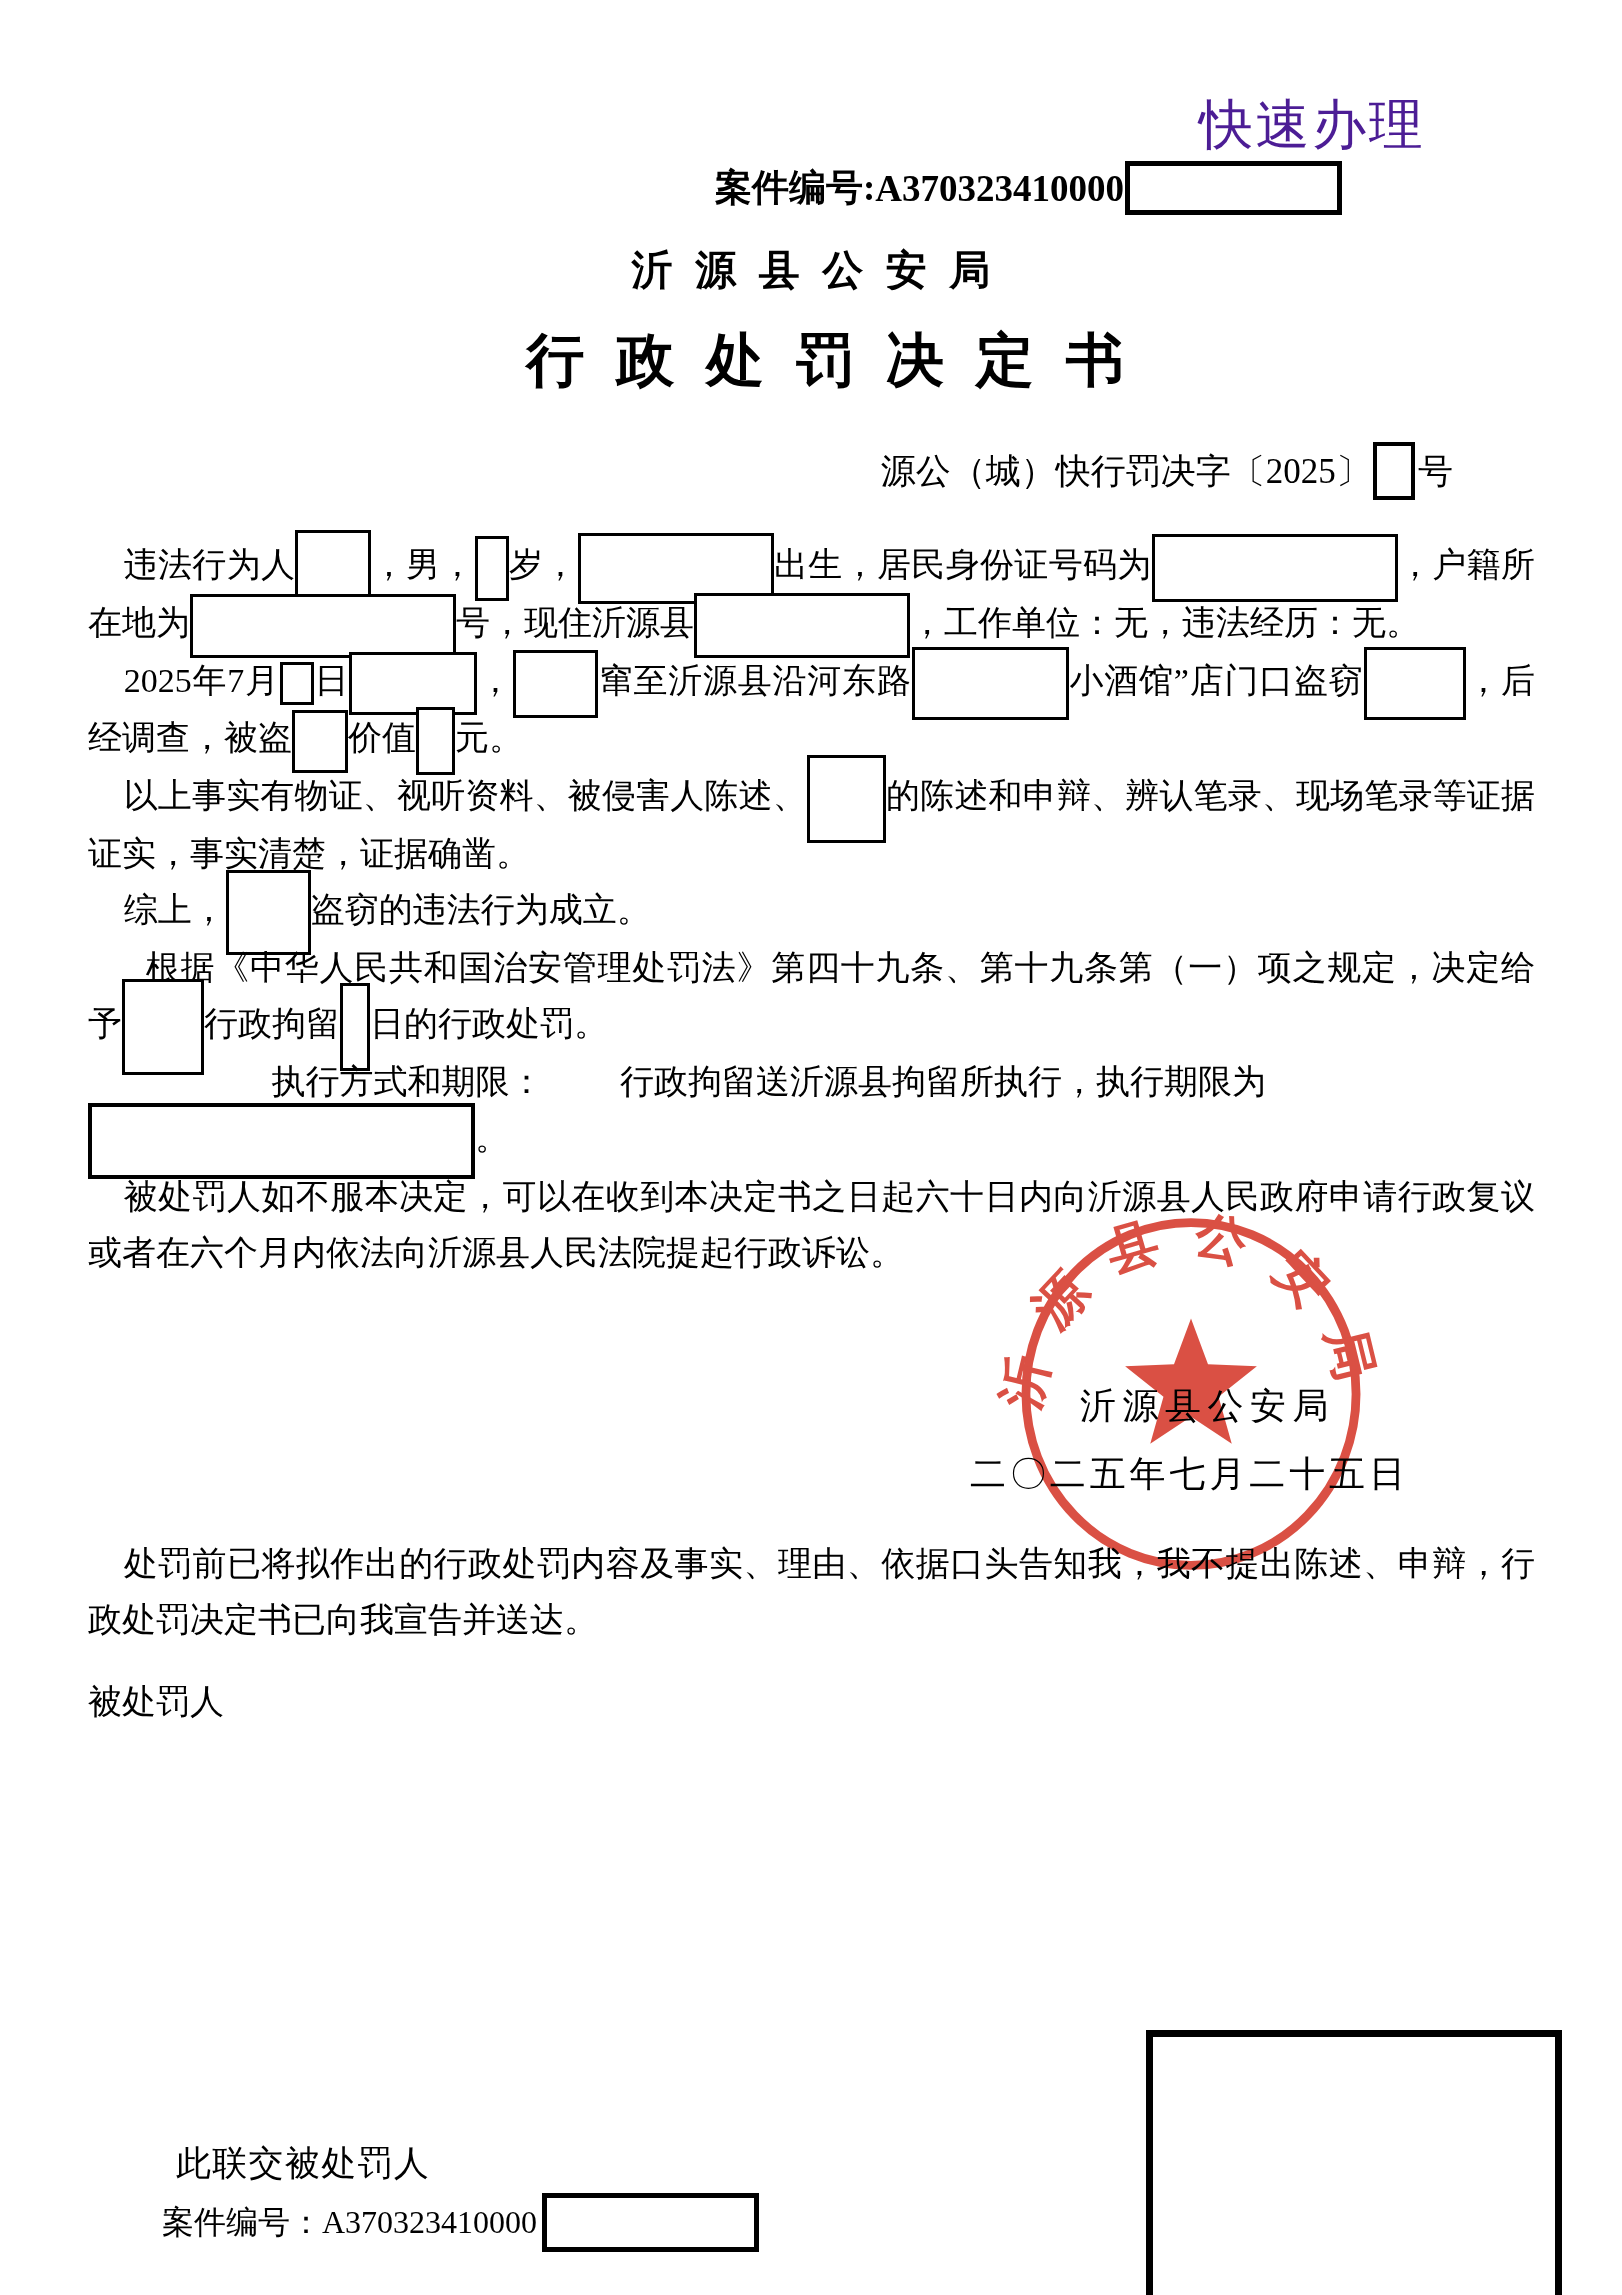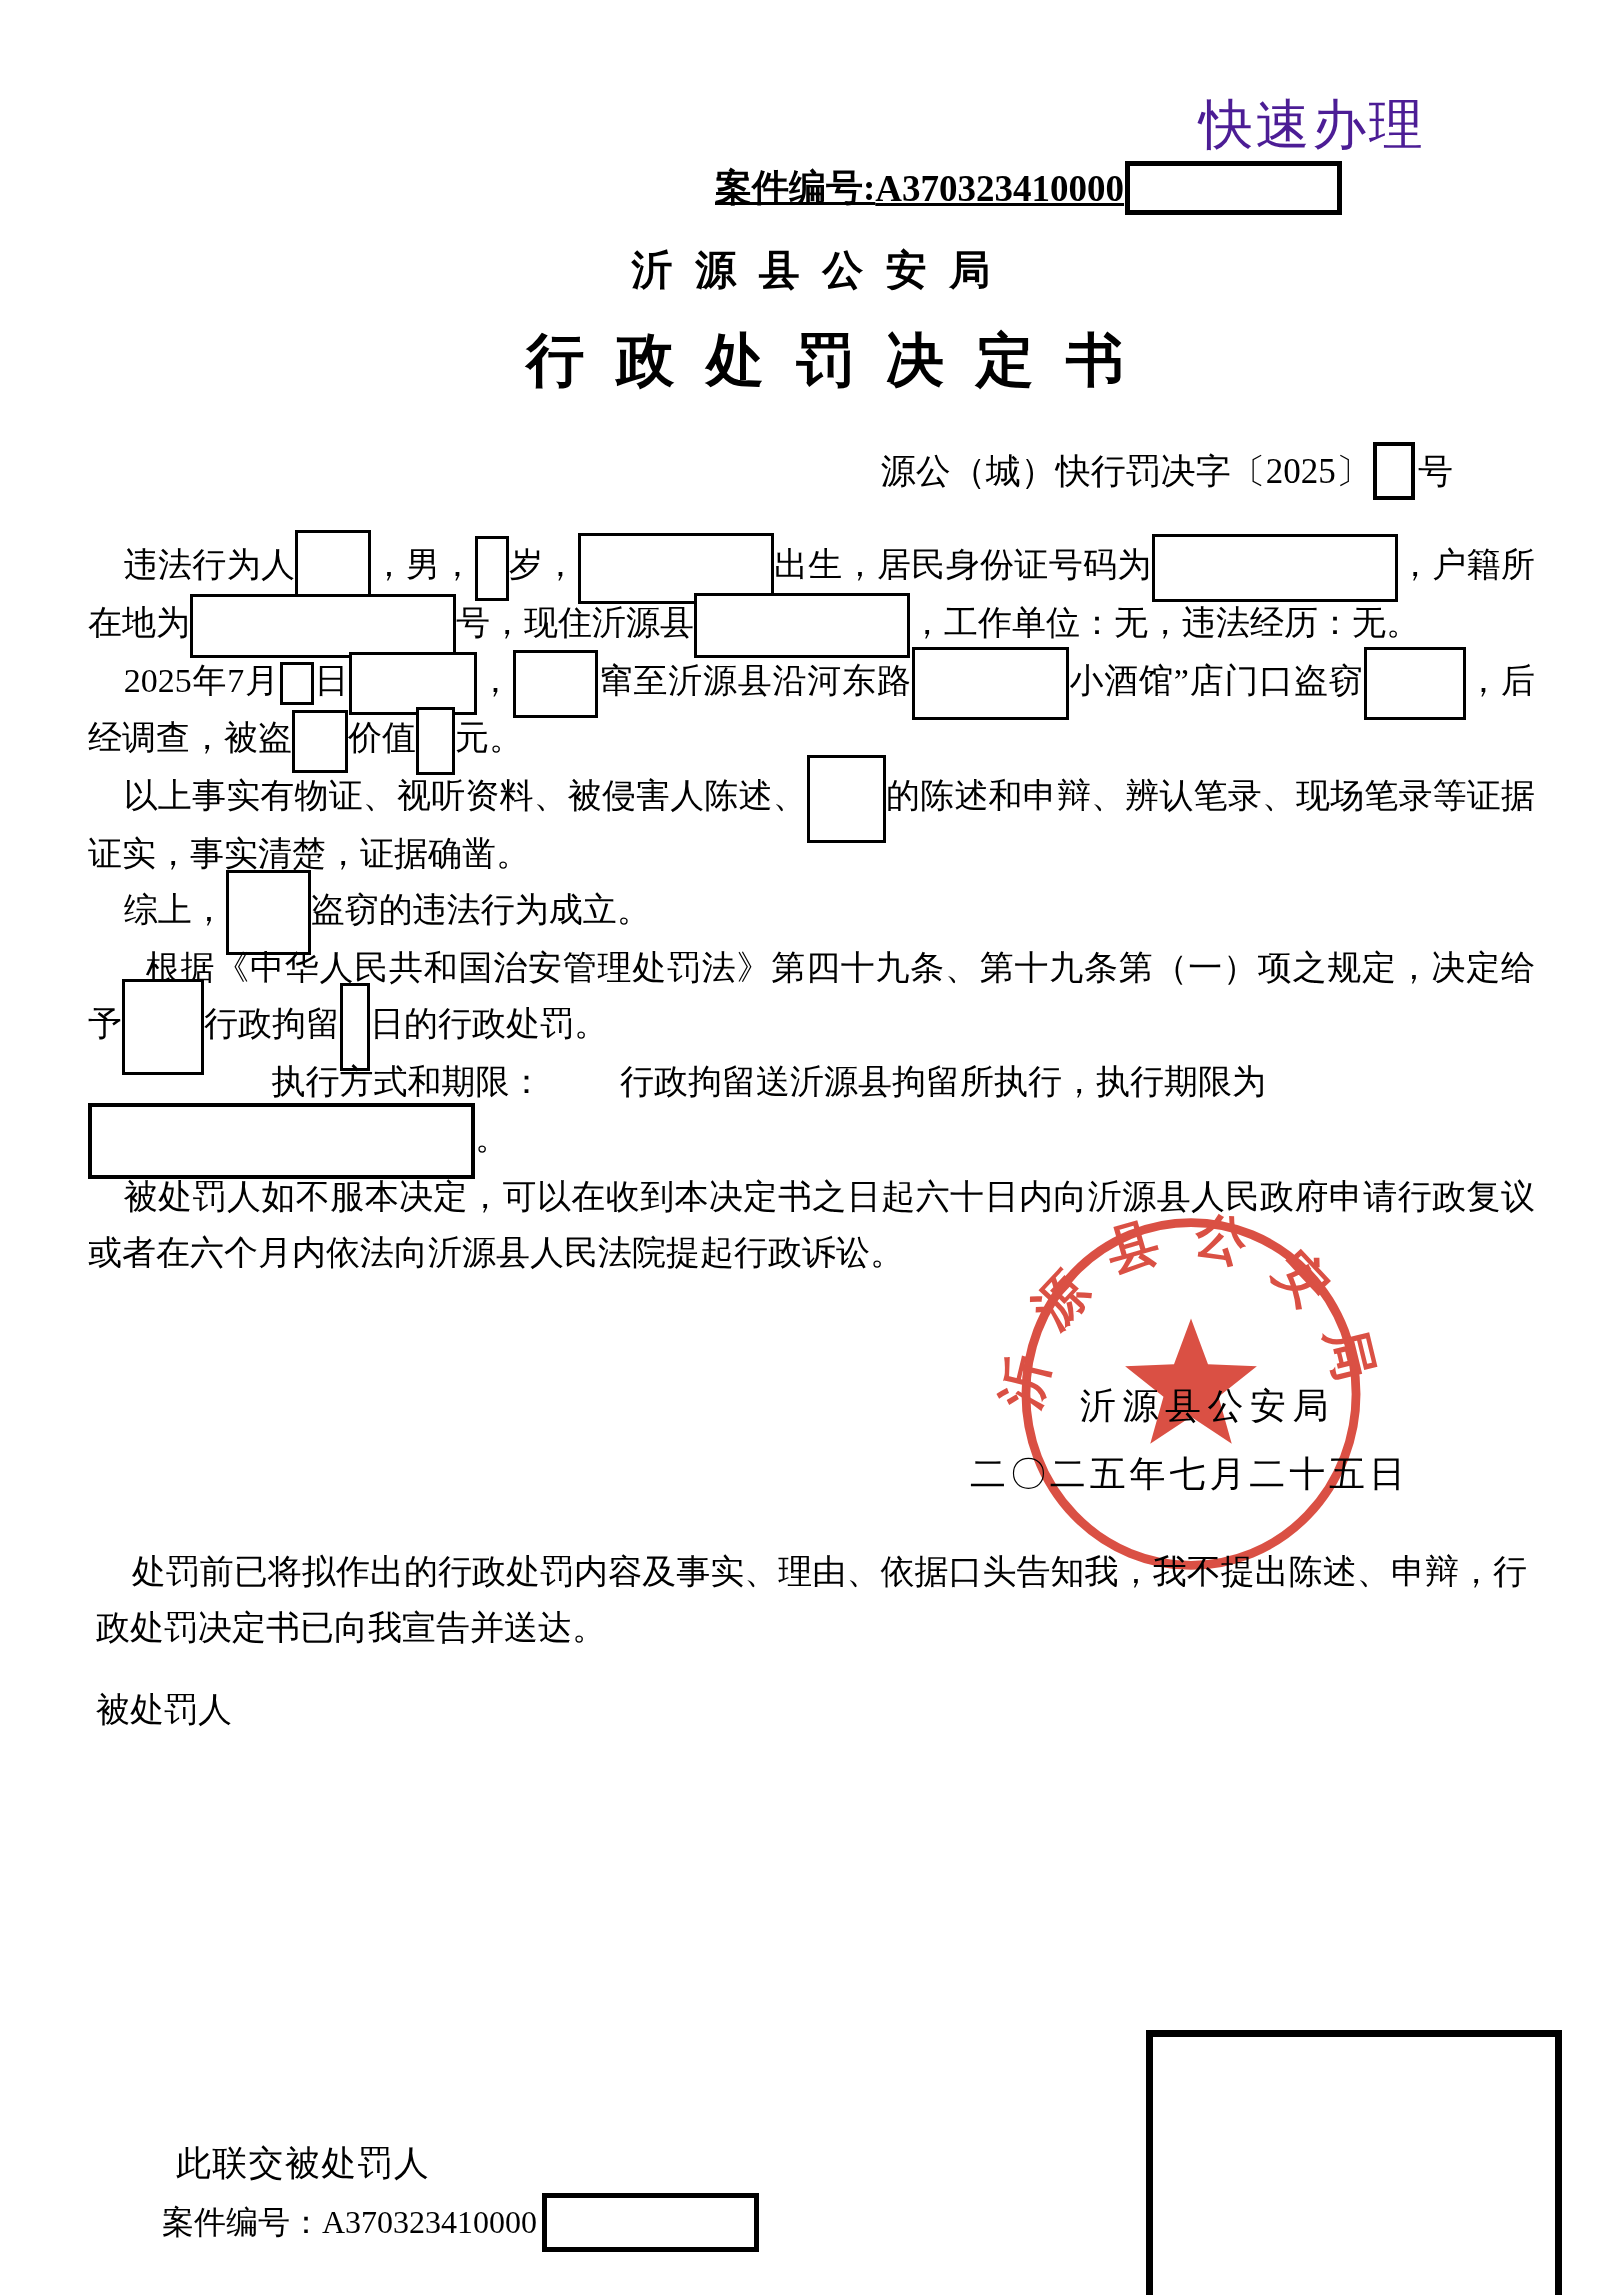--- a/index.html
+++ b/index.html
@@ -4,35 +4,35 @@
 <style>
   html,body{margin:0;padding:0;}
   body{
     width:1622px;height:2295px;position:relative;background:#ffffff;
     font-family:"Liberation Serif","DejaVu Serif",serif;color:#000;overflow:hidden;
   }
   .abs{position:absolute;}
   
   .watermark{left:1199px;top:89px;font-size:54px;color:#4c1d95;letter-spacing:2.6px;}
   
-  .case-top{left:715px;top:161px;display:flex;align-items:center;font-size:37px;font-weight:bold;text-decoration:underline;}
+  .case-top{left:715px;top:161px;display:flex;align-items:center;font-size:37px;font-weight:bold;}
   .case-top .rbox{width:217px;height:54px;border:5.2px solid #000;margin-left:1.3px;}
   
   .title-agency{left:0;top:243px;width:100%;text-align:center;font-size:41px;font-weight:bold;letter-spacing:0.55em;text-indent:0.55em;}
   .title-doc{left:0;top:322px;width:100%;text-align:center;font-size:58px;font-weight:bold;letter-spacing:0.55em;text-indent:0.55em;padding-left:14px;}
   
   .doc-number{right:169px;top:442px;font-size:35px;display:flex;align-items:center;}
   .doc-number .rbox{width:42px;height:58px;border:4.6px solid #000;margin:0 2.6px;}
   
   .body-block{left:88px;top:537px;width:1447px;font-size:34px;line-height:56px;text-align:justify;}
   .body-block p{margin:0;text-indent:1.05em;}
   .body-block p.ind-law{text-indent:1.7em;}
   .body-block p.ind-exec{text-indent:5.4em;}
   .closing-block{left:88px;top:1536px;width:1447px;font-size:34px;line-height:56px;}
-  .closing-block p{margin:8px;}
+  .closing-block p{margin:0;}
   .closing-block .c1{text-indent:1.05em;text-align:justify;}
   .closing-block .c2{margin-top:26px;}
   .closing-block .c3{margin-top:15.7px;margin-left:411px;letter-spacing:1.3px;}
   
   .rbox{display:inline-block;background:#fff;border:3.9px solid #000;vertical-align:middle;box-sizing:border-box;}
   .bx-name{width:76px;height:76px;margin:-11.8px 0;}
   .bx-age{width:34px;height:65px;margin:-6.5px 0;}
   .bx-birth{width:196px;height:71px;margin:-9.2px 0;}
   .bx-id{width:246px;height:68px;margin:-7.9px 0;}
   .bx-huji{width:266px;height:64px;margin:-5.2px 0;}

